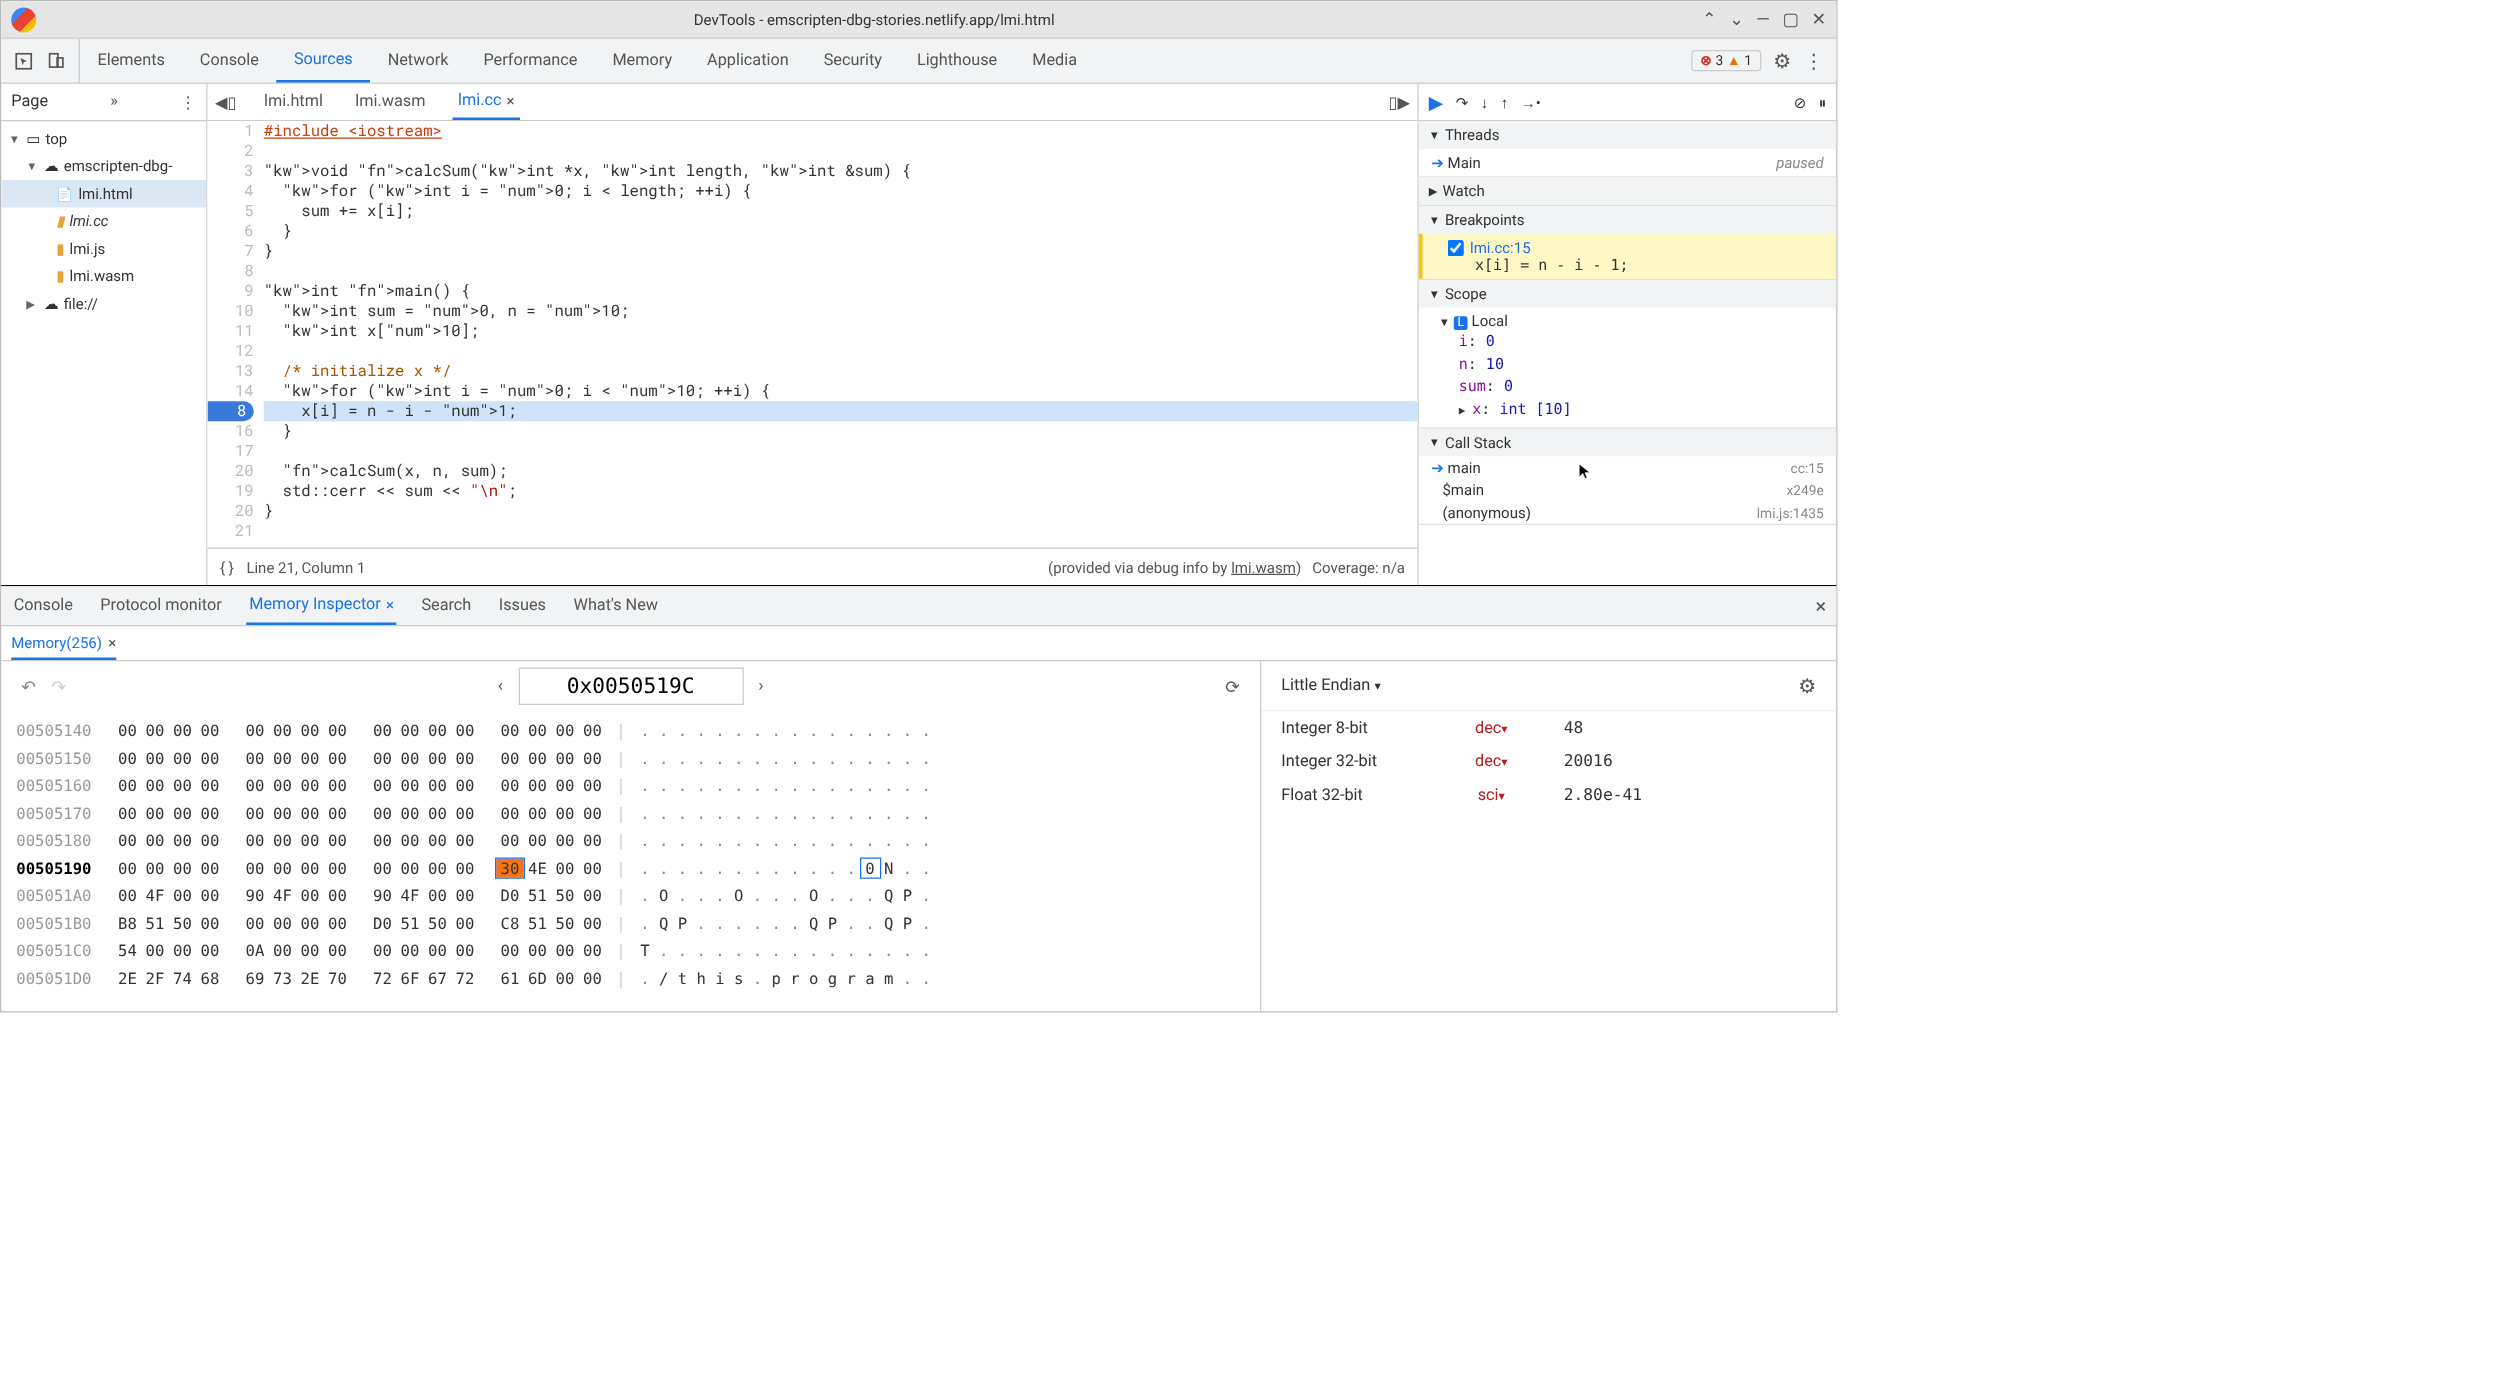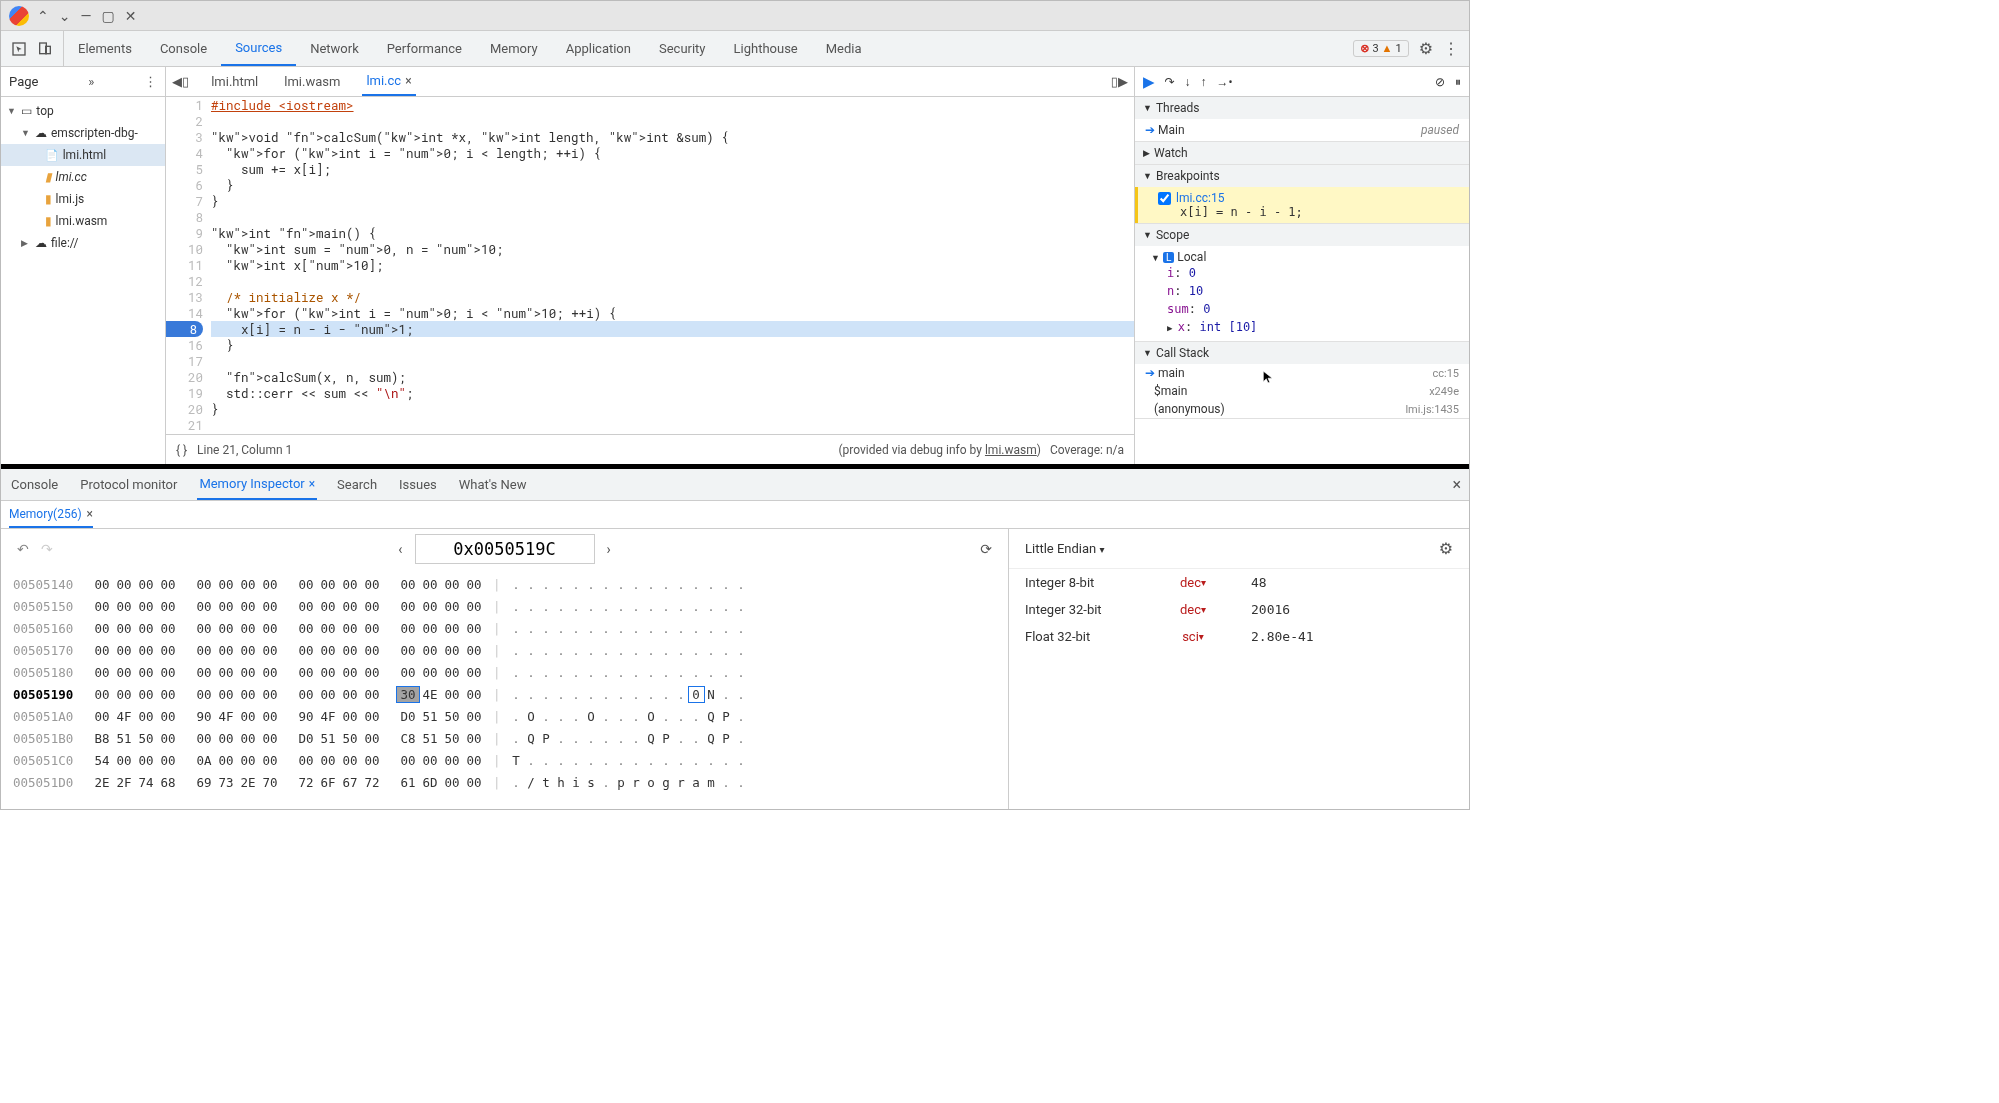--- a/index.html
+++ b/index.html
@@ -21,21 +21,21 @@
 .maintabs .tab.active { color: #1a73e8; border-bottom: 2px solid #1a73e8; }
 .maintabs .right { margin-left: auto; display: flex; align-items: center; gap: 10px; padding-right: 10px; }
 .badge { display: inline-flex; align-items: center; border: 1px solid #ccc; border-radius: 3px; padding: 1px 6px; font-size: 11px; gap: 3px; }
 .badge .err { color: #d93025; font-weight: bold; }
 .badge .warn { color: #e37400; font-weight: bold; }
 .gear, .dots3 { font-size: 16px; color: #555; }
 .icon-sm { width:16px; height:16px; color: #555; }
 
 
 .body { flex: 1; display: flex; flex-direction: column; min-height: 0; }
-.upper { flex: 1; display: flex; min-height: 0; border-bottom: 5px solid #000000; justify-content: center; }
+.upper { flex: 1; display: flex; min-height: 0; border-bottom: 1px solid #000000; justify-content: center; }
 .lower { height: 340px; display: flex; flex-direction: column; }
 
 
 .navpanel { width: 165px; border-right: 1px solid #ccc; display: flex; flex-direction: column; }
 .navheader { height: 30px; display: flex; align-items: center; padding: 0 8px; border-bottom: 1px solid #ccc; justify-content: space-between; }
 .tree { flex: 1; overflow: auto; font-size: 12px; padding-top: 3px; }
 .tree .row { display: flex; align-items: center; height: 22px; padding-left: 6px; gap: 4px; white-space: nowrap; }
 .tree .row.sel { background: #dbe7f3; }
 .tree .row .arrow { width: 10px; font-size: 9px; color: #666; }
 .tree .file-html::before { content:"📄"; font-size:11px; margin-right:4px; }
@@ -103,21 +103,21 @@
 .memaddr .refresh { position:absolute; right:16px; color:#555; font-size:14px; }
 .memaddr input { width:180px; text-align:center; font-family:monospace; font-size:17px; border:1px solid #ccc; padding:4px; }
 .memaddr .nav { color:#555; font-size:14px; cursor:default; }
 .hexview { flex:1; overflow:auto; font-family: monospace; font-size:12.5px; padding:4px 12px; }
 .hexrow { display:flex; gap:0; height:22px; align-items:center; white-space:pre; }
 .hexrow .addr { color:#999; width:78px; }
 .hexrow.bold .addr { color:#000; font-weight:bold; }
 .hexrow .bytes { letter-spacing: 0; }
 .hexrow .bytes .g { margin-right: 14px; }
 .hexrow .bytes .b { display:inline-block; width:22px; text-align:center; }
-.hexrow .bytes .b.sel { outline:1px solid #1a73e8; background:#a3a3a3; }
+.hexrow .bytes .b.sel { outline:1px solid #1a73e8; background:#f97316; }
 .hexrow .sep { color:#ccc; margin: 0 8px; }
 .hexrow .ascii { letter-spacing: 0; color:#888; }
 .hexrow .ascii .c { display:inline-block; width:15px; text-align:center; }
 .hexrow .ascii .c.sel { outline:1px solid #1a73e8; }
 .hexrow .ascii .c.txt { color:#333; }
 .memright { width:460px; display:flex; flex-direction:column; }
 .memright .endian { height:40px; border-bottom:1px solid #eee; display:flex; align-items:center; padding:0 16px; justify-content:space-between; }
 .memright .valrow { display:flex; align-items:center; padding:6px 16px; gap:18px; }
 .memright .valrow .lbl { width:110px; }
 .memright .valrow .fmt { width:80px; display:flex; align-items:center; justify-content:center; color:#b91c1c; }
@@ -125,20 +125,21 @@
 
 .blue-arrow { color:#1a73e8; font-size:12px; }
 </style>
 </head>
 <body>
 
 <div class="window">
 
   <div class="titlebar">
     <span class="chrome-icon"></span>
+    <span class="title">DevTools - emscripten-dbg-stories.netlify.app/lmi.html</span>
     <span class="winbtns">
       <span>⌃</span>
       <span>⌄</span>
       <span>—</span>
       <span>▢</span>
       <span>✕</span>
     </span>
   </div>
 
   <div class="maintabs">

